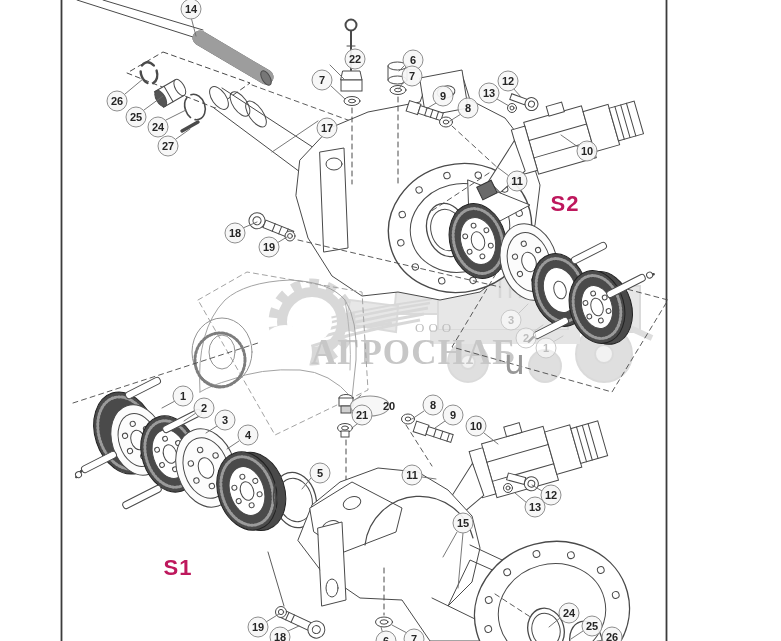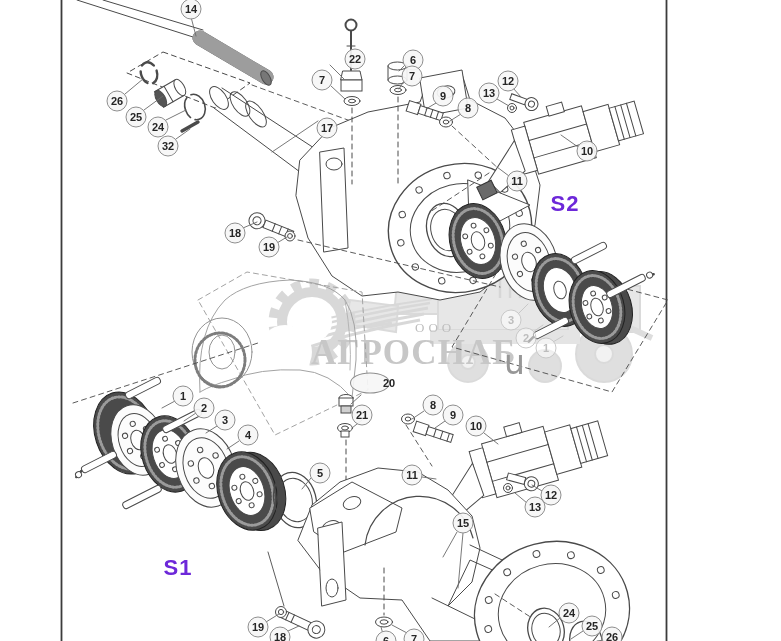--- a/index.html
+++ b/index.html
@@ -9,21 +9,21 @@
   .layer{width:781px;height:641px;}
   
   .wm-prefix{position:absolute;font-family:"Liberation Serif", serif;font-size:13px;
              letter-spacing:4px;color:#bdbdbd;}
   .wm-name{position:absolute;font-family:"Liberation Serif", serif;font-weight:bold;
            font-size:35px;letter-spacing:1px;color:#c7c7c7;}
   .wm-suffix{position:absolute;font-family:"DejaVu Sans", sans-serif;font-size:33px;
              color:#979797;}
   
   .sec-label{position:absolute;transform:translate(-50%,-50%);font-weight:bold;
-             font-size:22px;color:#6d28d9;letter-spacing:1px;}
+             font-size:22px;color:#be185d;letter-spacing:1px;}
   
   .callout{position:absolute;width:21px;height:21px;border-radius:50%;
            transform:translate(-50%,-50%);border:1.3px solid #8f8f8f;
            background:rgba(246,246,246,0.92);color:#262626;font-size:11px;
            font-weight:bold;display:flex;align-items:center;justify-content:center;
            line-height:1;box-sizing:border-box;}
   .callout.faded{border-color:#c9c9c9;color:#bdbdbd;background:rgba(255,255,255,0.55);}
 </style>
 </head>
 <body>
@@ -526,21 +526,21 @@
     <div class="wm-suffix" style="left:504px;top:343px;">u</div>
     <div id="labels">
         <div class="sec-label" style="left: 565px; top: 204px;">S2</div>
         <div class="sec-label" style="left: 178px; top: 568px;">S1</div>
       </div>
     <div id="callouts">
         <div class="callout" style="left: 191px; top: 9px;">14</div>
         <div class="callout" style="left: 117px; top: 101px;">26</div>
         <div class="callout" style="left: 136px; top: 117px;">25</div>
         <div class="callout" style="left: 158px; top: 127px;">24</div>
-        <div class="callout" style="left: 168px; top: 146px;">32</div>
+        <div class="callout" style="left: 168px; top: 146px;">27</div>
         <div class="callout" style="left: 321px; top: 59px; margin-left: 34px;">22</div>
         <div class="callout" style="left: 322px; top: 80px;">7</div>
         <div class="callout" style="left: 413px; top: 60px;">6</div>
         <div class="callout" style="left: 412px; top: 76px;">7</div>
         <div class="callout" style="left: 443px; top: 96px;">9</div>
         <div class="callout" style="left: 468px; top: 108px;">8</div>
         <div class="callout" style="left: 508px; top: 81px;">12</div>
         <div class="callout" style="left: 489px; top: 93px;">13</div>
         <div class="callout" style="left: 587px; top: 151px;">10</div>
         <div class="callout" style="left: 517px; top: 181px;">11</div>
@@ -548,21 +548,21 @@
         <div class="callout" style="left: 235px; top: 233px;">18</div>
         <div class="callout" style="left: 269px; top: 247px;">19</div>
         <div class="callout faded" style="left: 511px; top: 320px;">3</div>
         <div class="callout faded" style="left: 526px; top: 338px;">2</div>
         <div class="callout faded" style="left: 546px; top: 348px;">1</div>
         <div class="callout" style="left: 183px; top: 396px;">1</div>
         <div class="callout" style="left: 204px; top: 408px;">2</div>
         <div class="callout" style="left: 225px; top: 420px;">3</div>
         <div class="callout" style="left: 248px; top: 435px;">4</div>
         <div class="callout" style="left: 320px; top: 473px;">5</div>
-        <div class="callout" style="left: 370px; top: 383px; padding-left: 38px;">20</div>
+        <div class="callout" style="left: 370px; top: 406px; padding-left: 38px;">20</div>
         <div class="callout" style="left: 362px; top: 415px;">21</div>
         <div class="callout" style="left: 433px; top: 405px;">8</div>
         <div class="callout" style="left: 453px; top: 415px;">9</div>
         <div class="callout" style="left: 476px; top: 426px;">10</div>
         <div class="callout" style="left: 412px; top: 475px;">11</div>
         <div class="callout" style="left: 551px; top: 495px;">12</div>
         <div class="callout" style="left: 535px; top: 507px;">13</div>
         <div class="callout" style="left: 463px; top: 523px;">15</div>
         <div class="callout" style="left: 258px; top: 627px;">19</div>
         <div class="callout" style="left: 280px; top: 637px;">18</div>

